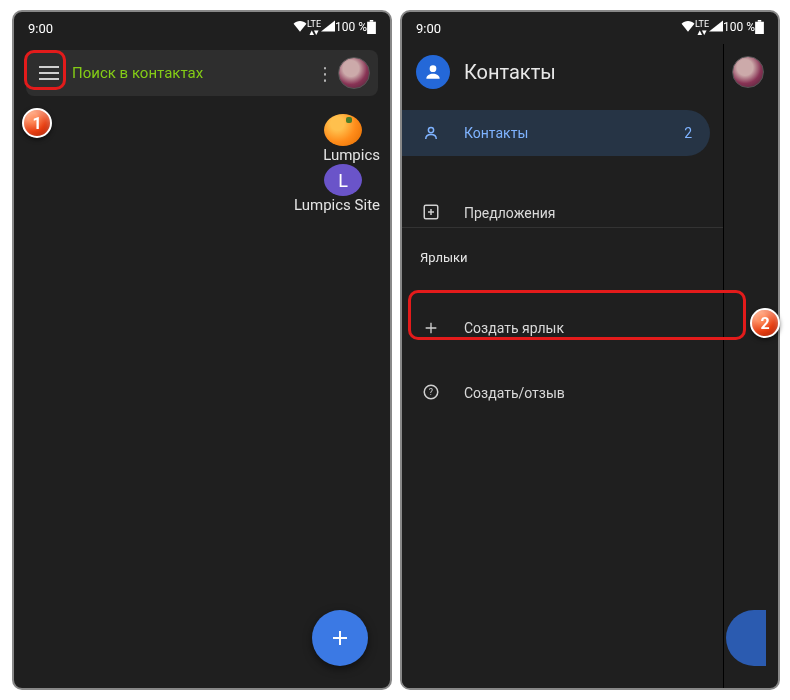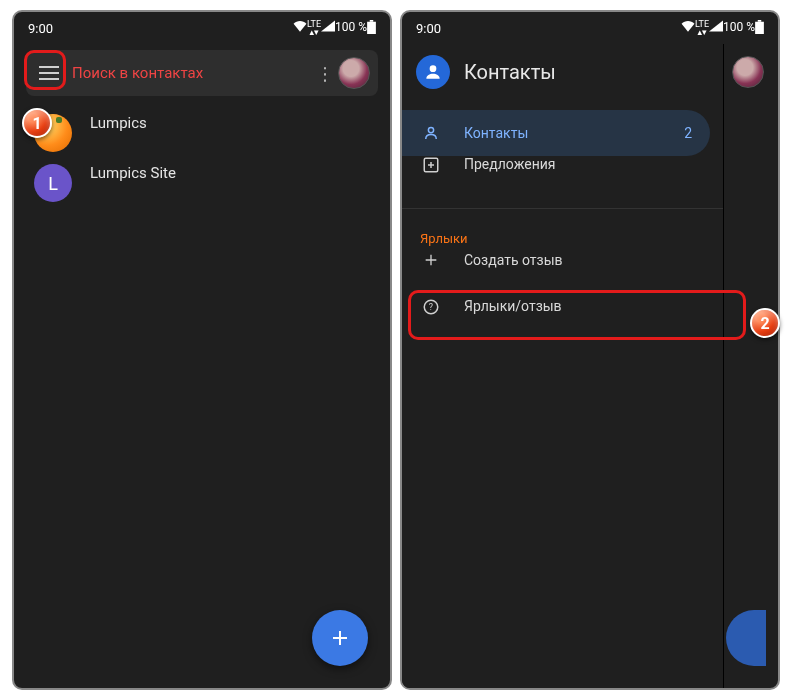--- a/index.html
+++ b/index.html
@@ -7,42 +7,42 @@
   .frame { position: absolute; border: 2px solid #888; border-radius: 10px; background: #1f1f1f; overflow: hidden; }
   .phone1 { left: 12px; top: 10px; width: 380px; height: 680px; }
   .phone2 { left: 400px; top: 10px; width: 380px; height: 680px; }
 
   .statusbar { height: 32px; display: flex; align-items: center; justify-content: space-between; padding: 0 14px; color: #fff; font-size: 13px; }
   .status-icons { display: flex; align-items: flex-start; font-size: 12px; }
   .lte { font-size: 9px; line-height: 8px; text-align: center; }
 
   .searchbar { margin: 6px 12px; height: 46px; background: #2e2e2e; border-radius: 8px; display: flex; align-items: center; padding: 0 8px; color: #bdbdbd; position: relative; }
   .menu-btn { width: 30px; height: 30px; display:flex; align-items:center; justify-content:center; cursor:pointer; }
-  .search-text { flex: 1; padding-left: 8px; font-size: 15px; color: #ef4444; }
+  .search-text { flex: 1; padding-left: 8px; font-size: 15px; color: #84cc16; }
   .dots { width: 26px; text-align:center; font-size:18px; color:#bdbdbd; cursor:pointer; }
   .avatar { width: 32px; height: 32px; border-radius: 50%; background: radial-gradient(circle at 40% 35%, #caa 0 30%, #835 60%, #423 100%); border:1px solid #555; }
 
   .clist { padding: 12px 10px 0 20px; }
-  .crow { display: flex; align-items: flex-start; height: 50px; color:#e4e4e4; font-size:15px; cursor:pointer; }
+  .crow { display: flex; align-items: flex-end; height: 50px; color:#e4e4e4; font-size:15px; cursor:pointer;flex-direction:column; }
   .cavatar { width: 38px; height: 38px; border-radius: 50%; margin-right: 18px; display:flex; align-items:center; justify-content:center; font-size:18px; color:#fff; }
   .orange { background: radial-gradient(circle at 35% 30%, #ffc04d 0 20%, #ff8c1a 55%, #e06a00 100%); position:relative; }
   .orange::after{ content:""; position:absolute; top:3px; right:10px; width:6px;height:6px; background:#4a7d2a; border-radius:2px; }
   .purple { background: #6a54c9; }
 
   .fab { position: absolute; right: 22px; bottom: 22px; width: 56px; height: 56px; border-radius: 50%; background: #3b79e4; display:flex; align-items:center; justify-content:center; color:#fff; font-size:30px; box-shadow:0 3px 8px rgba(0,0,0,.5); cursor:pointer; }
 
   
   .drawer { position:absolute; left:0; top:32px; bottom:0; width: 322px; background:#1f1f1f; border-right:1px solid #000; }
   .drawer-head { display:flex; align-items:center; height:56px; padding:0 14px; color:#e8e8e8; font-size:20px; }
   .head-icon { width:34px; height:34px; border-radius:50%; background:#2468d8; margin-right:14px; display:flex; align-items:center; justify-content:center; }
   .drawer-sel { margin: 10px 0 0 0; background:#263445; height:46px; display:flex; align-items:center; padding:0 18px; color:#7fb3ff; font-size:14px; border-top-right-radius:24px; border-bottom-right-radius:24px; width: 96%; cursor:pointer;}
   .drawer-sel .cnt { margin-left:auto; }
-  .drow { display:flex; align-items:flex-start; height:46px; padding:0 18px; color:#d9d9d9; font-size:14px; cursor:pointer;}
+  .drow { display:flex; align-items:flex-end; height:46px; padding:0 18px; color:#d9d9d9; font-size:14px; cursor:pointer;margin-top:19px;}
   .dicon { width:22px; display:flex; justify-content:center; margin-right:22px; color:#cfcfcf; }
-  .section-label { padding: 16px 18px 6px; color:#f97316; font-size:13px; }
+  .section-label { padding: 16px 18px 6px; color:#e5e5e5; font-size:13px; }
   .divider { height:1px; background:#333; margin:6px 0; }
 
   .rh-avatar { position:absolute; right:14px; top:44px; width:32px; height:32px; border-radius:50%; background: radial-gradient(circle at 40% 35%, #caa 0 30%, #835 60%, #423 100%); border:1px solid #555; }
   .rh-fab { position:absolute; right:12px; bottom:22px; width:40px; height:56px; border-top-left-radius:30px; border-bottom-left-radius:30px; background:#2b5bb0; }
 
   
   .badge { position:absolute; width:30px; height:30px; border-radius:50%; background: radial-gradient(circle at 32% 28%, #ff8a5a 0 18%, #e73f12 55%, #a31900 100%); border:2px solid #fff; box-shadow:0 2px 4px rgba(0,0,0,.5), inset 0 4px 6px rgba(255,255,255,.35); color:#fff; font-weight:bold; font-size:16px; display:flex; align-items:center; justify-content:center; z-index:50; }
   .badge1 { left: 22px; top: 108px; }
   .badge2 { left: 750px; top: 308px; }
 
@@ -175,32 +175,32 @@
 
     <div class="divider"></div>
     <div class="section-label">Ярлыки</div>
 
     <div class="drow">
       <span class="dicon">
         <svg width="16" height="16" viewBox="0 0 24 24">
             <path stroke="#cfcfcf" stroke-width="2" d="M12 4v16M4 12h16"></path>
           </svg>
       </span>
-      <span>Создать отзыв</span>
+      <span>Создать ярлык</span>
     </div>
 
 
     <div class="drow">
       <span class="dicon">
         <svg width="18" height="18" viewBox="0 0 24 24">
             <circle cx="12" cy="12" r="9" fill="none" stroke="#cfcfcf" stroke-width="2"></circle>
             <text x="12" y="16" text-anchor="middle" font-size="12" fill="#cfcfcf">?</text>
           </svg>
       </span>
-      <span>Ярлыки/отзыв</span>
+      <span>Создать/отзыв</span>
     </div>
   </div>
 </div>
 
 <div class="hl hl1"></div>
 <div class="hl hl2"></div>
 <div class="badge badge1">1</div>
 <div class="badge badge2">2</div>
 
 </body></html>

